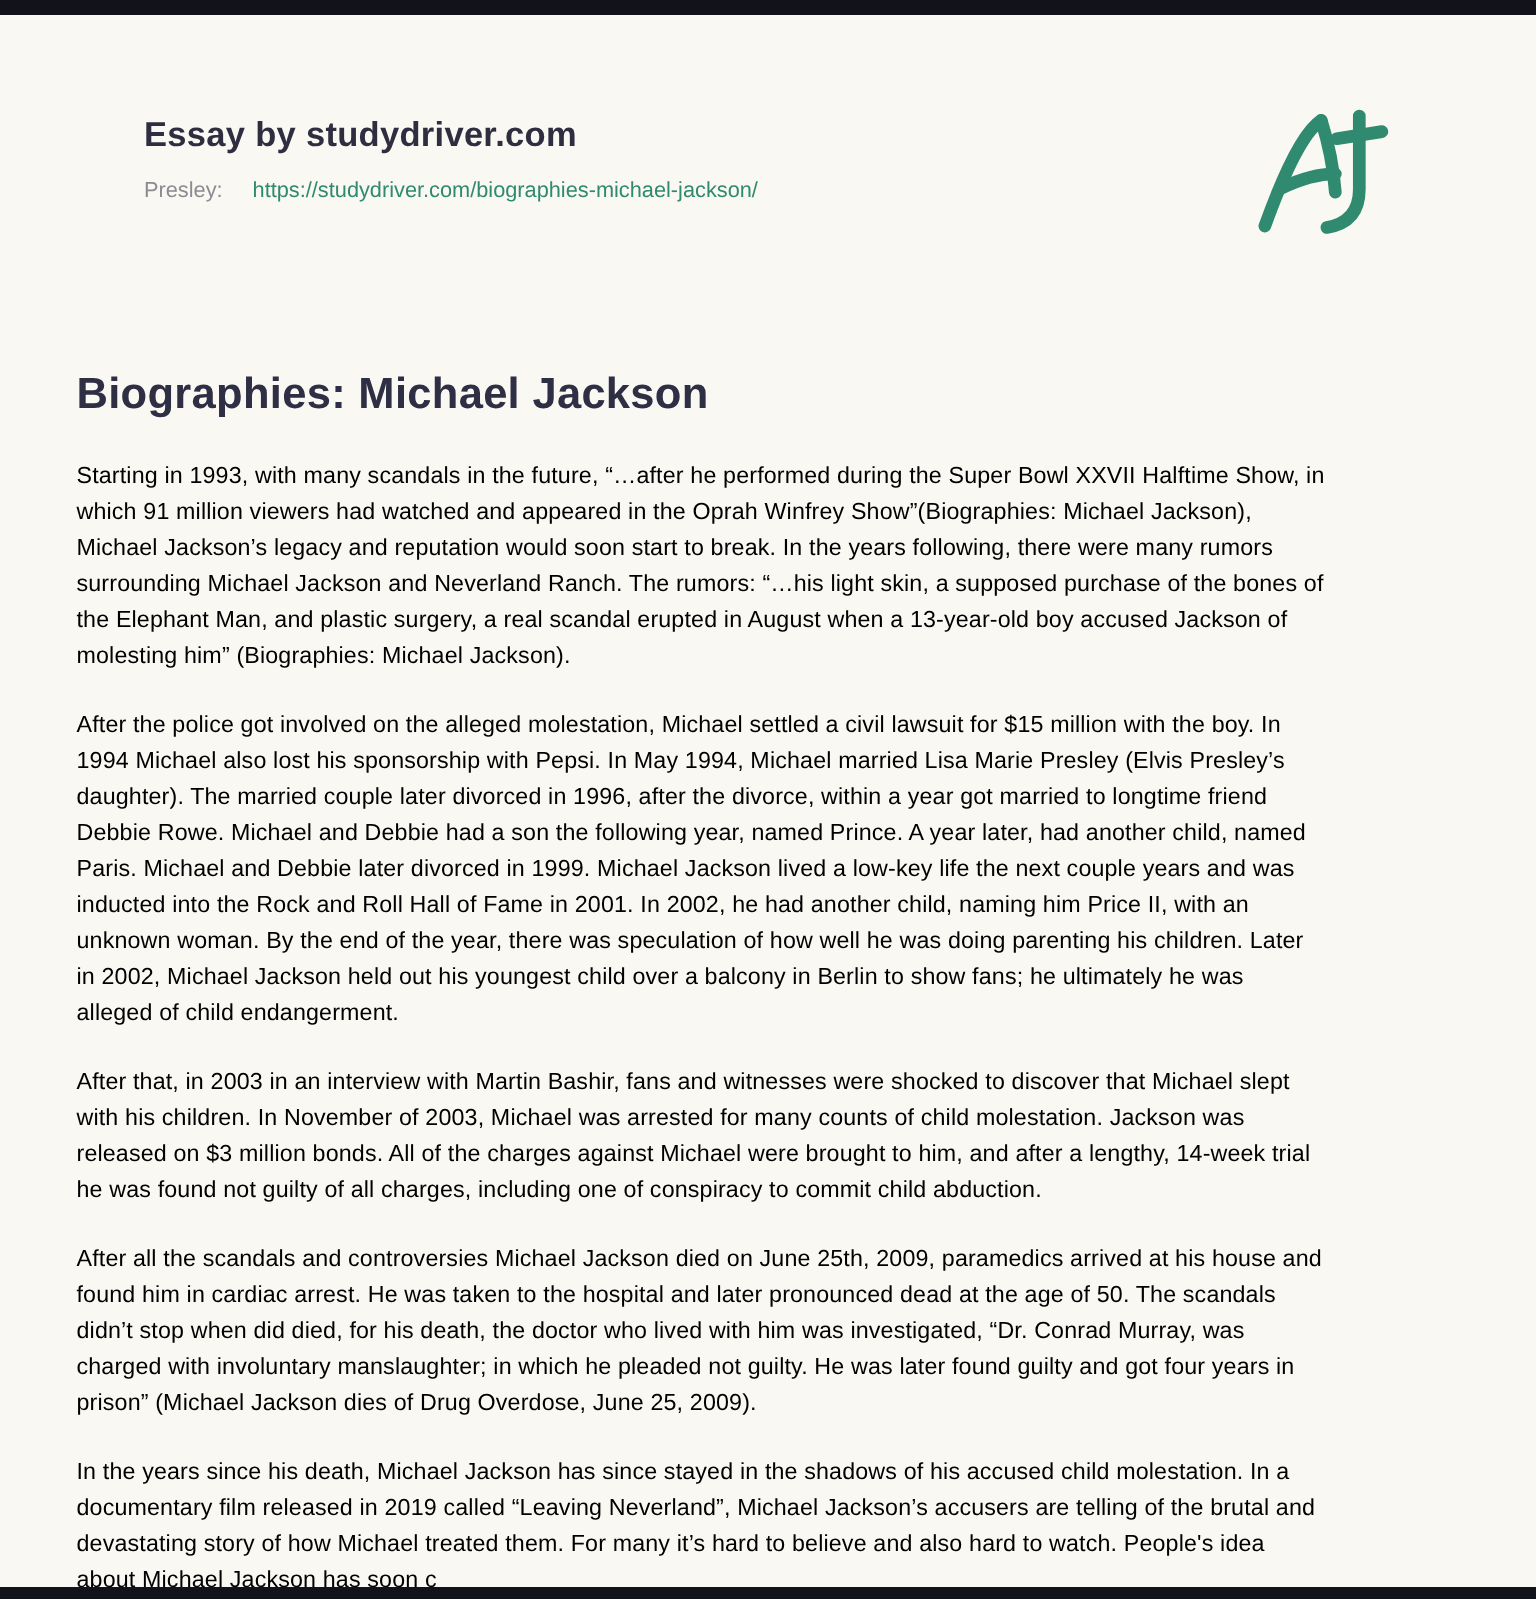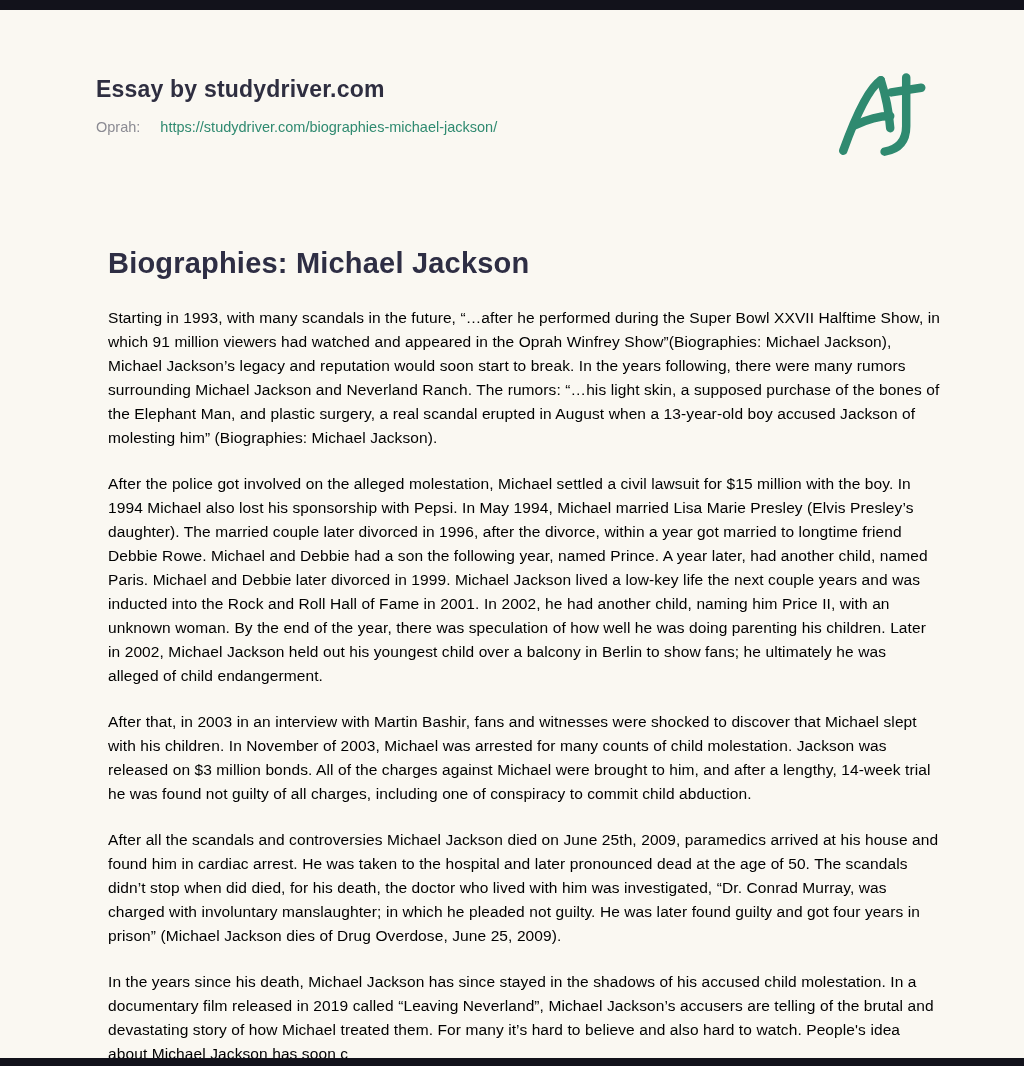--- a/index.html
+++ b/index.html
@@ -41,21 +41,21 @@
   .logo {
     position: absolute;
     top: 68px;
     right: 98px;
     width: 96px;
     height: 94px;
   }
   .logo svg { width: 100%; height: 100%; }
 
   .article {
-    padding: 0 108px;
+    padding: 0 51px;
     width: 1024px;
   }
   .title {
     margin-top: 112px;
     font-size: 29px;
     font-weight: 600;
     color: #2e2e44;
     letter-spacing: 0.2px;
   }
   .para {
@@ -71,21 +71,21 @@
 </head>
 <body>
 
 <div class="page">
 
   <div class="bar top"></div>
 
   <header class="header">
     <h1 class="essay-by">Essay by studydriver.com</h1>
     <div class="source-line">
-      <span class="source-label">Oprah:</span><a class="source-link">https://studydriver.com/biographies-michael-jackson/</a>
+      <span class="source-label">Presley:</span><a class="source-link">https://studydriver.com/biographies-michael-jackson/</a>
     </div>
     <div class="logo">
       <svg viewBox="0 0 100 100" aria-hidden="true">
         <g fill="none" stroke="#2f8a70" stroke-width="9" stroke-linecap="round" stroke-linejoin="round">
           <path d="M13 88 Q36 24 53 13"></path>
           <path d="M53 13 Q61 38 63 64"></path>
           <path d="M25 61 Q46 51 63 51"></path>
           <path d="M80 10 L80 62 Q80 85 57 89"></path>
           <path d="M64 26 L96 21"></path>
         </g>

